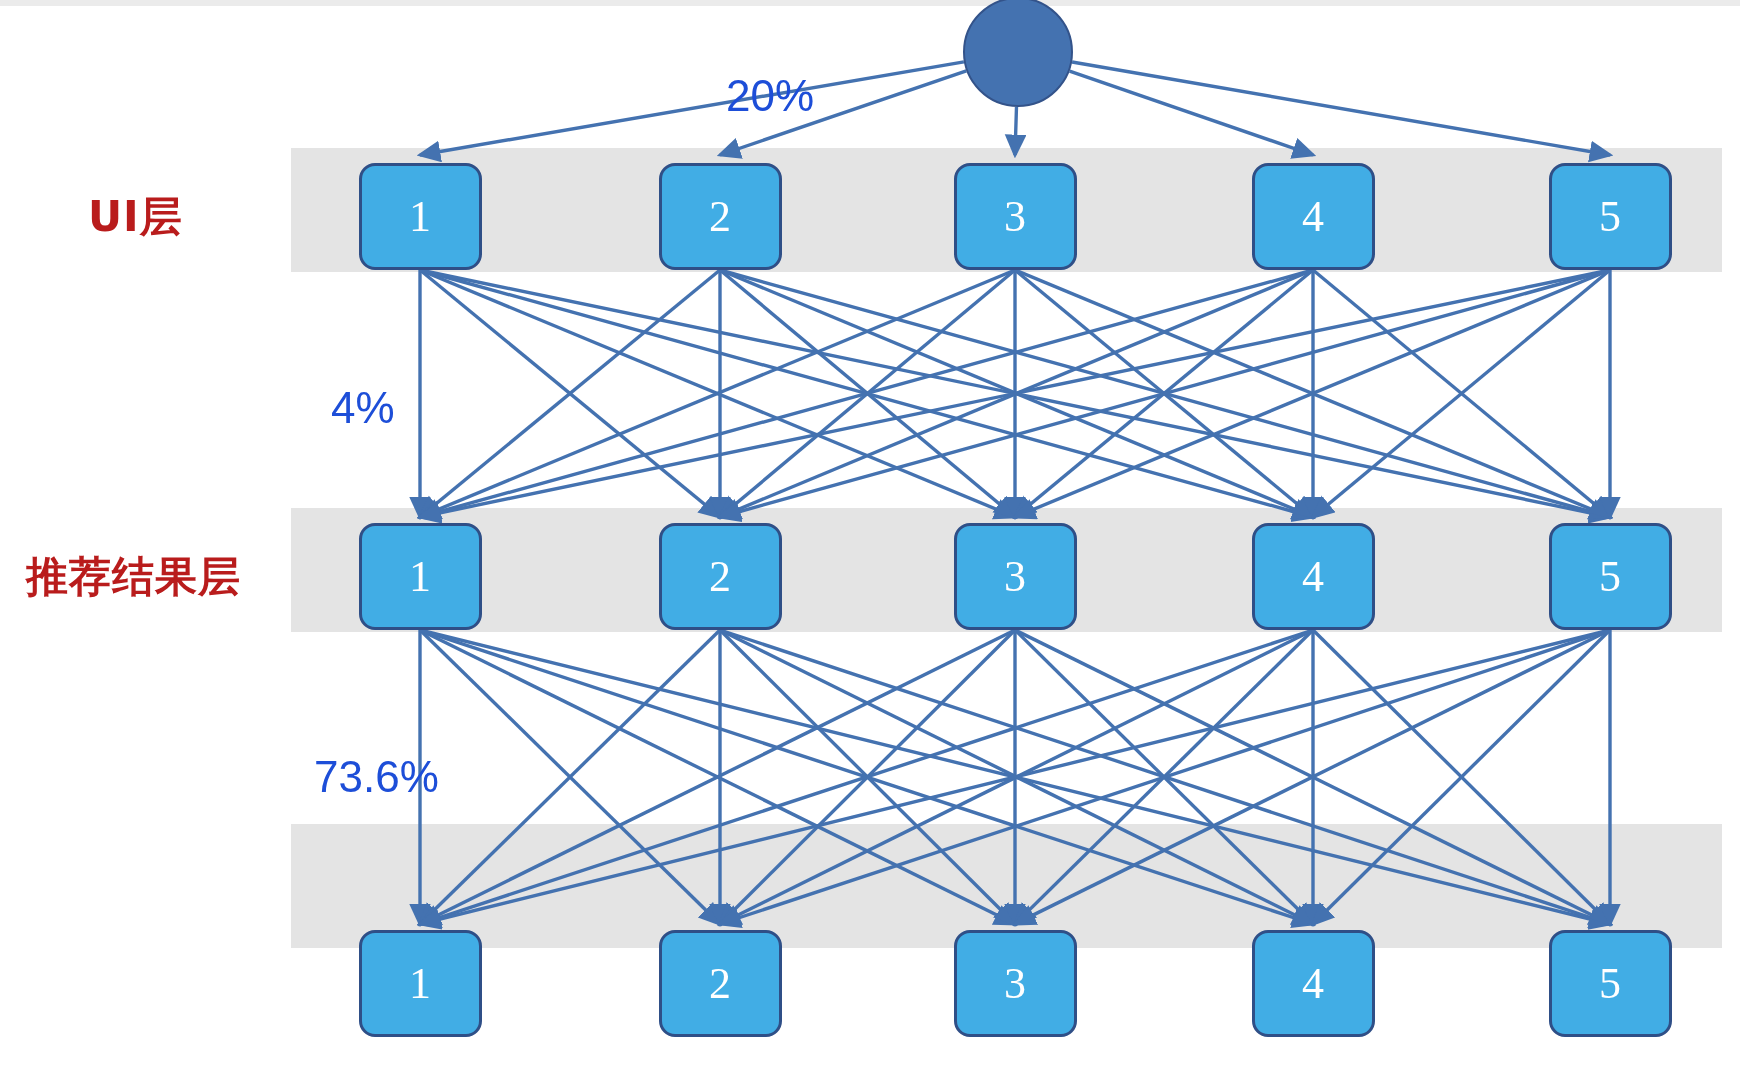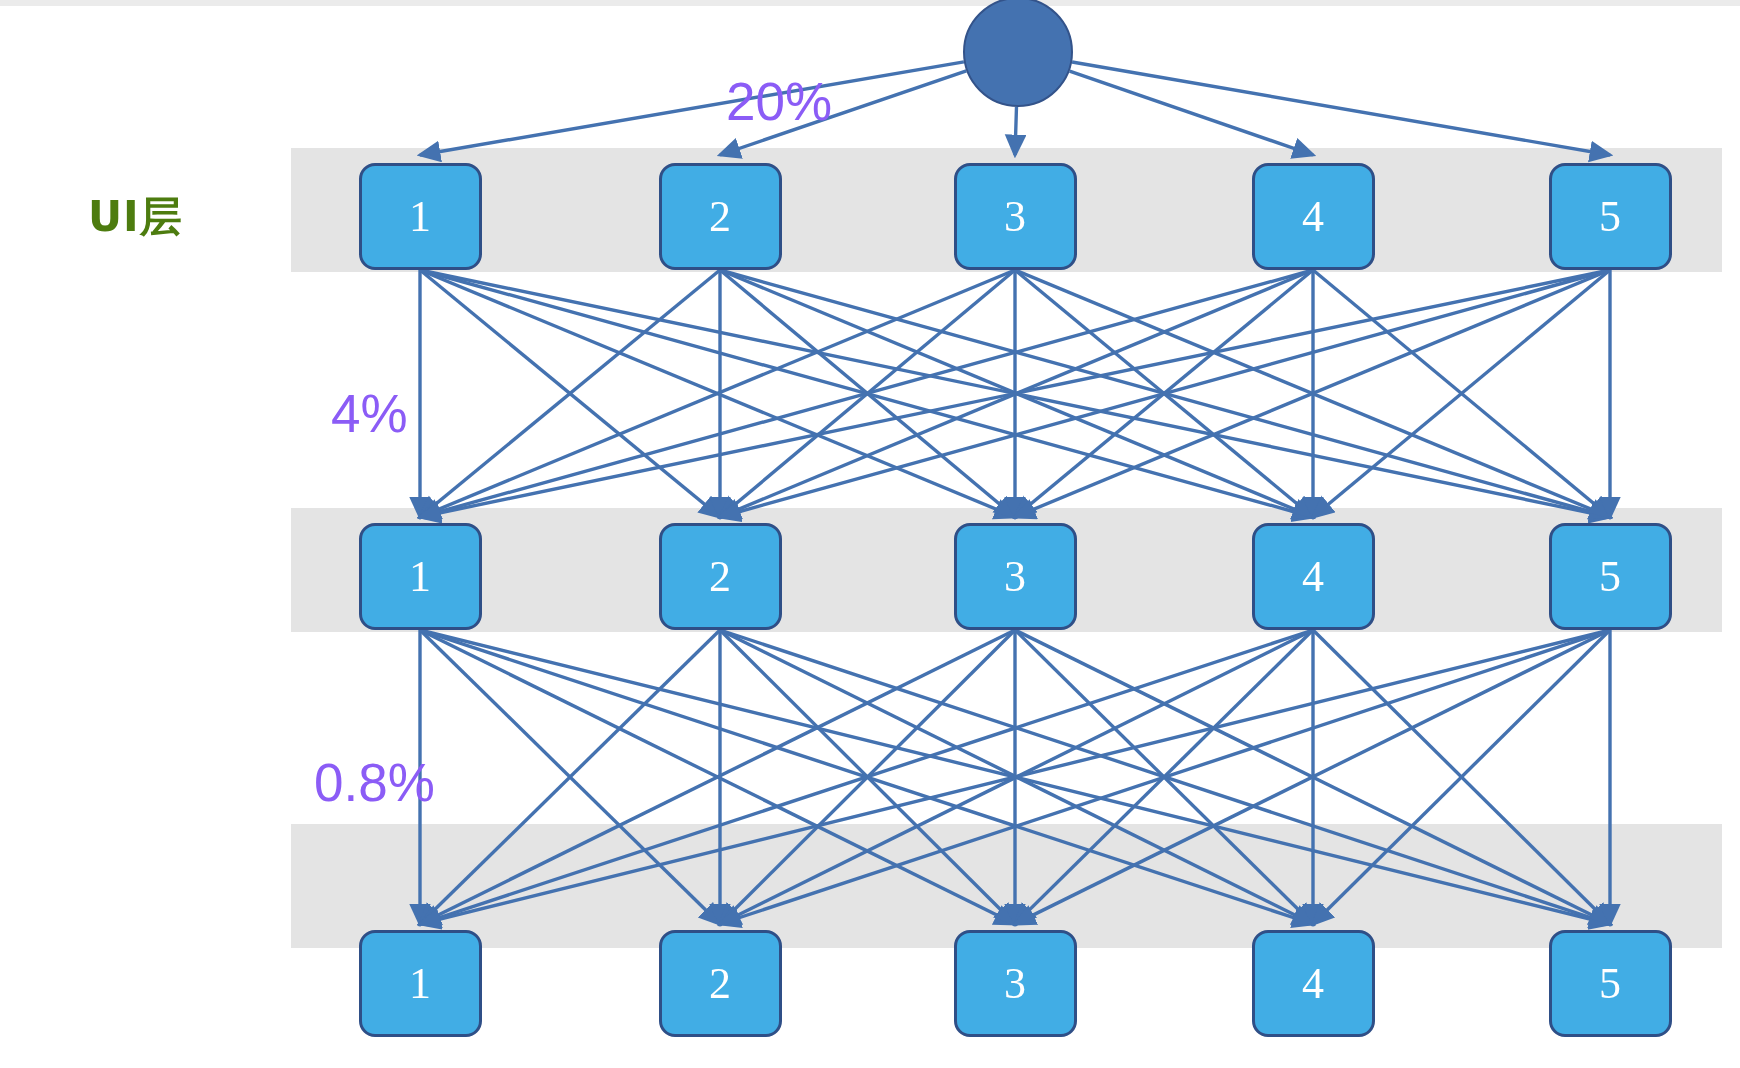--- a/index.html
+++ b/index.html
@@ -44,31 +44,31 @@
     align-items: center;
     justify-content: center;
     color: #ffffff;
     font-size: 44px;
     font-weight: 400;
     font-family: "Liberation Serif", serif;
     line-height: 1;
   }
   .row-label {
     position: absolute;
-    color: #4d7c0f;
+    color: #b91c1c;
     font-weight: bold;
     font-size: 42px;
     font-family: "DejaVu Sans", sans-serif;
     white-space: nowrap;
     letter-spacing: 1px;
   }
   .pct-label {
     position: absolute;
-    color: #8b5cf6;
-    font-size: 53px;
+    color: #1d4ed8;
+    font-size: 44px;
     font-family: "Liberation Sans", sans-serif;
     white-space: nowrap;
   }
   .root-circle {
     position: absolute;
     width: 110px;
     height: 110px;
     border-radius: 50%;
     background: #4472B0;
     border: 2px solid #33538A;
@@ -145,24 +145,25 @@
         <path d="M1313,630 L1610,924"></path>
         <path d="M1610,630 L420,924"></path>
         <path d="M1610,630 L720,924"></path>
         <path d="M1610,630 L1015,924"></path>
         <path d="M1610,630 L1313,924"></path>
         <path d="M1610,630 L1610,924"></path>
       </g>
   </svg>
 
   <div class="row-label" style="left:88px; top:189px;">UI层</div>
+  <div class="row-label" style="left:26px; top:549px;">推荐结果层</div>
 
   <div class="pct-label" style="left:726px; top:71px;">20%</div>
   <div class="pct-label" style="left:331px; top:383px;">4%</div>
-  <div class="pct-label" style="left:314px; top:752px;">0.8%</div>
+  <div class="pct-label" style="left:314px; top:752px;">73.6%</div>
 
   <div class="root-circle" style="left:963px; top:-3px;"></div>
 
   <div id="nodes">
       <div class="node" style="left: 358.5px; top: 163px;">1</div>
       <div class="node" style="left: 658.5px; top: 163px;">2</div>
       <div class="node" style="left: 953.5px; top: 163px;">3</div>
       <div class="node" style="left: 1251.5px; top: 163px;">4</div>
       <div class="node" style="left: 1548.5px; top: 163px;">5</div>
       <div class="node" style="left: 358.5px; top: 523px;">1</div>

